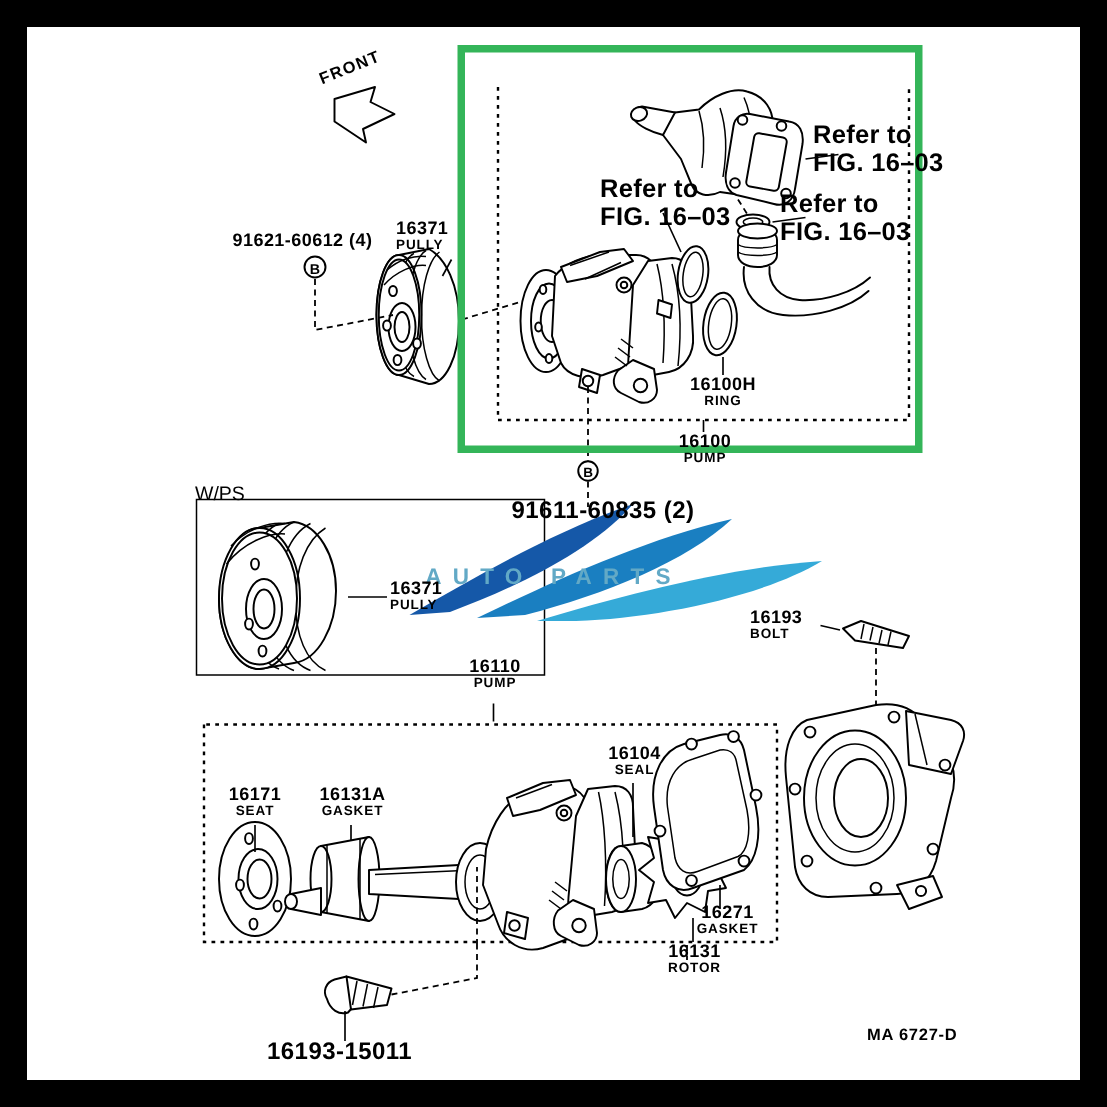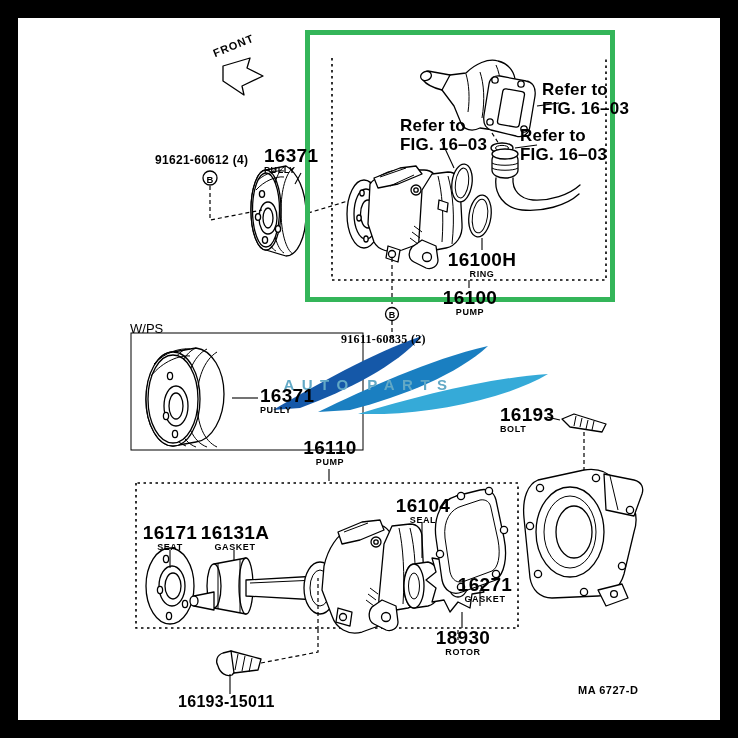--- a/index.html
+++ b/index.html
@@ -1,21 +1,21 @@
 <!DOCTYPE html>
 <html><head>
 <meta charset="utf-8">
 <title>Parts Diagram</title>
 <style>
   html,body{margin:0;padding:0;background:#000;}
   body{width:738px;height:738px;overflow:hidden;font-family:"Liberation Sans",sans-serif;}
   #frame{position:relative;width:738px;height:738px;background:#000;box-sizing:border-box;}
   #sheet{position:absolute;left:18px;top:18px;width:702px;height:702px;background:#fff;overflow:hidden;}
   .lbl{position:absolute;color:#000;font-family:"Liberation Sans",sans-serif;white-space:nowrap;line-height:1.05;}
-  .pn{font-size:19px;font-weight:700;letter-spacing:.3px;}
+  .pn{font-size:12px;font-weight:700;letter-spacing:.3px;}
   .sub{font-size:9px;font-weight:700;letter-spacing:.6px;}
   .refer{font-size:17px;font-weight:700;line-height:1.12;letter-spacing:.2px;}
   .ctr{text-align:center;}
   svg{position:absolute;left:0;top:0;overflow:visible;}
   #green{position:absolute;left:287px;top:12px;width:310px;height:272px;border:5px solid #34b559;box-sizing:border-box;}
   
   #wm{position:absolute;left:0;top:0;width:702px;height:702px;pointer-events:none;}
   #wmtext{position:absolute;left:0;top:355px;width:702px;text-align:center;}
   .wm1{font-size:44px;font-weight:700;color:#3c4549;letter-spacing:1px;font-family:"Liberation Sans",sans-serif;}
   .wm2{font-size:15px;font-weight:700;color:#62a9c6;letter-spacing:7.5px;font-family:"Liberation Sans",sans-serif;margin-top:3px;}
@@ -387,21 +387,21 @@
     <div class="lbl ctr" style="left:418px;top:232px;width:92px;">
       <div class="pn">16100H</div>
       <div class="sub">RING</div>
     </div>
 
     <div class="lbl ctr" style="left:406px;top:270px;width:92px;">
       <div class="pn">16100</div>
       <div class="sub">PUMP</div>
     </div>
 
-    <div class="lbl pn" style="left:323px;top:315px;font-size:12px;font-family:Liberation Serif, serif;">91611-60835 (2)</div>
+    <div class="lbl pn" style="left:323px;top:315px;font-size:16px;">91611-60835 (2)</div>
 
     <div class="lbl" style="left:112px;top:304px;font-size:13px;font-weight:400;">W/PS</div>
 
     <div class="lbl" style="left:242px;top:368px;">
       <div class="pn">16371</div>
       <div class="sub">PULLY</div>
     </div>
 
     <div class="lbl ctr" style="left:266px;top:420px;width:92px;">
       <div class="pn">16110</div>
@@ -422,25 +422,25 @@
       <div class="pn">16131A</div>
       <div class="sub">GASKET</div>
     </div>
 
     <div class="lbl ctr" style="left:370px;top:478px;width:70px;">
       <div class="pn">16104</div>
       <div class="sub">SEAL</div>
     </div>
 
     <div class="lbl ctr" style="left:410px;top:610px;width:70px;">
-      <div class="pn">18930</div>
+      <div class="pn">16131</div>
       <div class="sub">ROTOR</div>
     </div>
 
-    <div class="lbl ctr" style="left:428px;top:557px;width:78px;">
+    <div class="lbl ctr" style="left:428px;top:584px;width:78px;">
       <div class="pn">16271</div>
       <div class="sub">GASKET</div>
     </div>
 
     <div class="lbl pn" style="left:160px;top:676px;font-size:16px;">16193-15011</div>
 
     <div id="code">
       <span class="code">MA  6727-D</span>
     </div>
 

